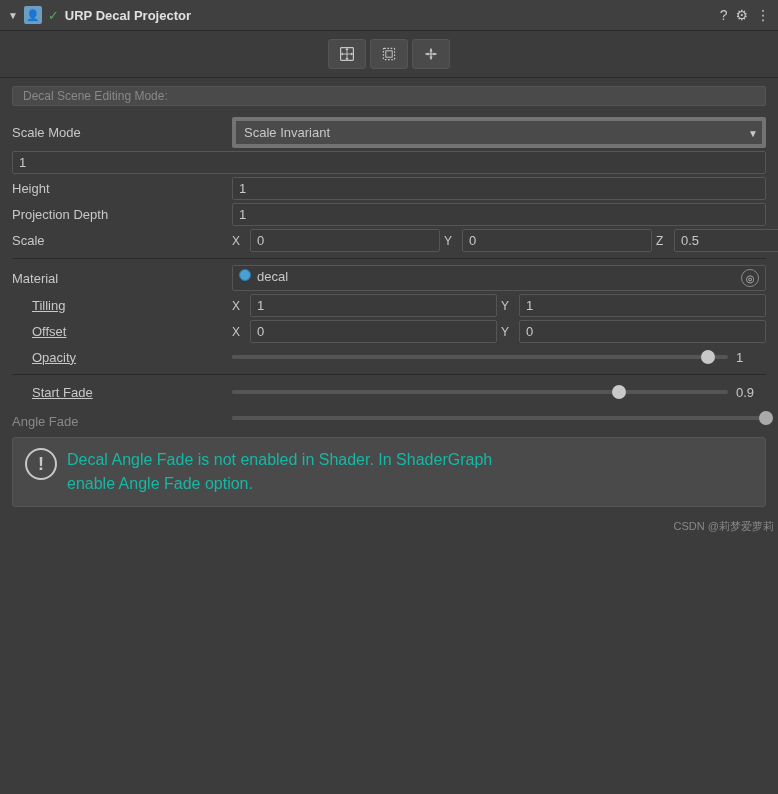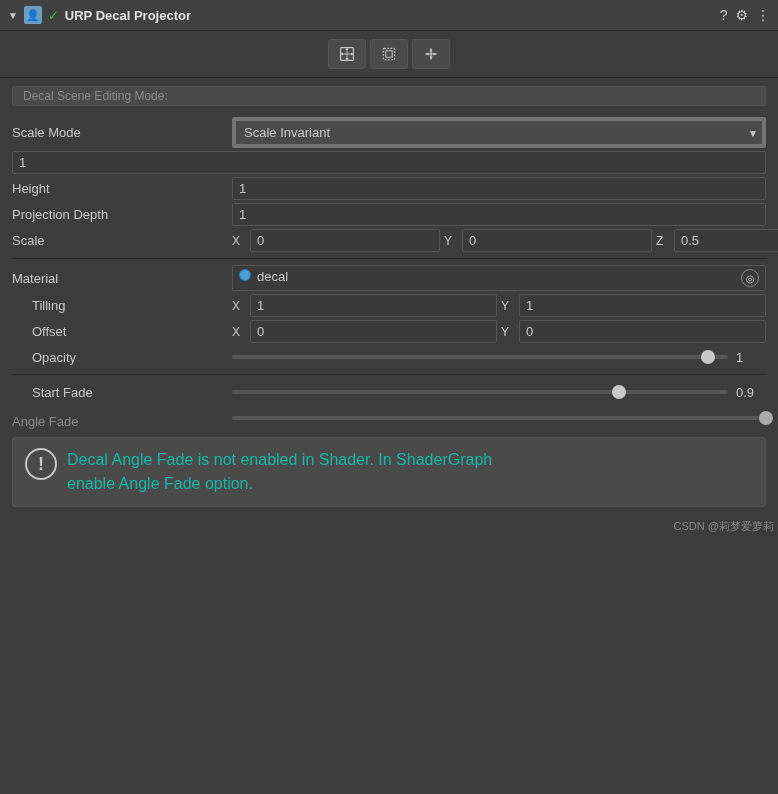--- a/index.html
+++ b/index.html
@@ -112,20 +112,21 @@
       margin: 3px 0;
     }
     .prop-label {
       width: 220px;
       color: #c8c8c8;
       font-size: 13px;
       flex-shrink: 0;
     }
     .prop-label.indented {
       padding-left: 20px;
+      text-decoration: underline;
     }
     .prop-label.muted {
       color: #888;
       margin-top: 8px;
     }
     .prop-value {
       flex: 1;
     }
     .field-input {
       background: #3a3a3a;

